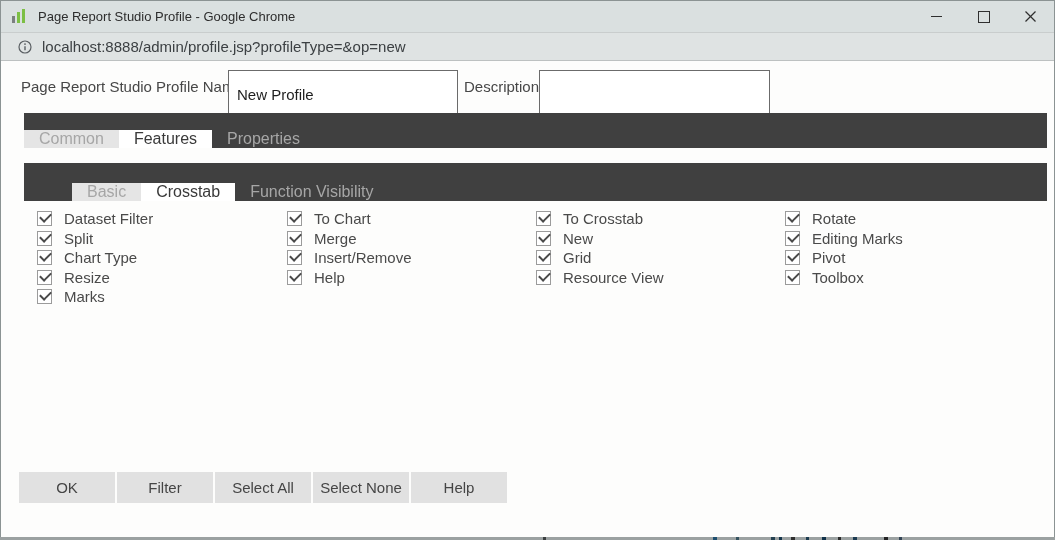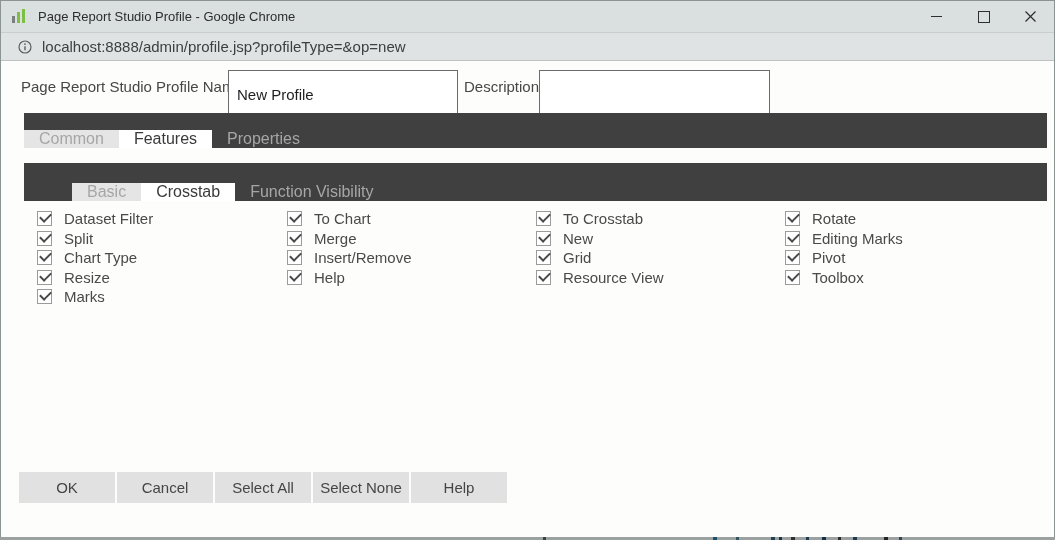--- a/index.html
+++ b/index.html
@@ -248,21 +248,21 @@
         <span class="cb">
             <span class="tick"></span>
           </span>
         <span class="cb-label">Toolbox</span>
       </div>
     </div>
   </div>
 
   <div class="btnrow">
     <div class="btn">OK</div>
-    <div class="btn">Cancel</div>
+    <div class="btn">Filter</div>
     <div class="btn">Select All</div>
     <div class="btn">Select None</div>
     <div class="btn">Help</div>
   </div>
 
   <div class="bottom-strip">
     <span class="speck" style="left:543px;width:3px;background:#3a3f3f"></span>
     <span class="speck" style="left:713px;width:4px;background:#1c4e6e"></span>
     <span class="speck" style="left:736px;width:3px;background:#35525f"></span>
     <span class="speck" style="left:771px;width:4px;background:#23404f"></span>

